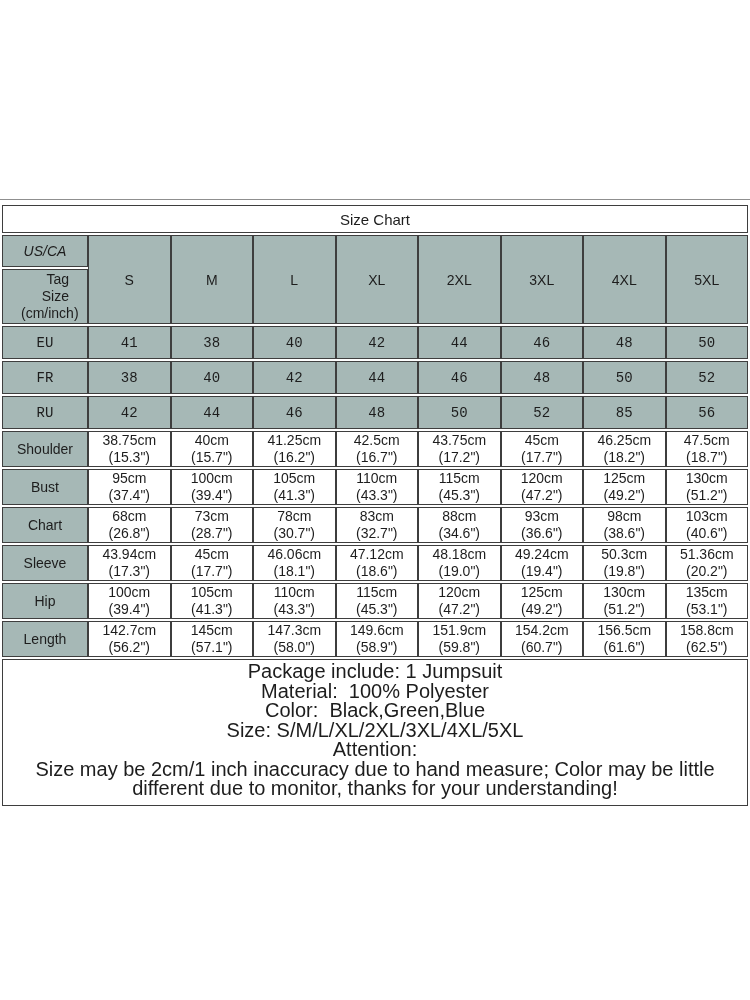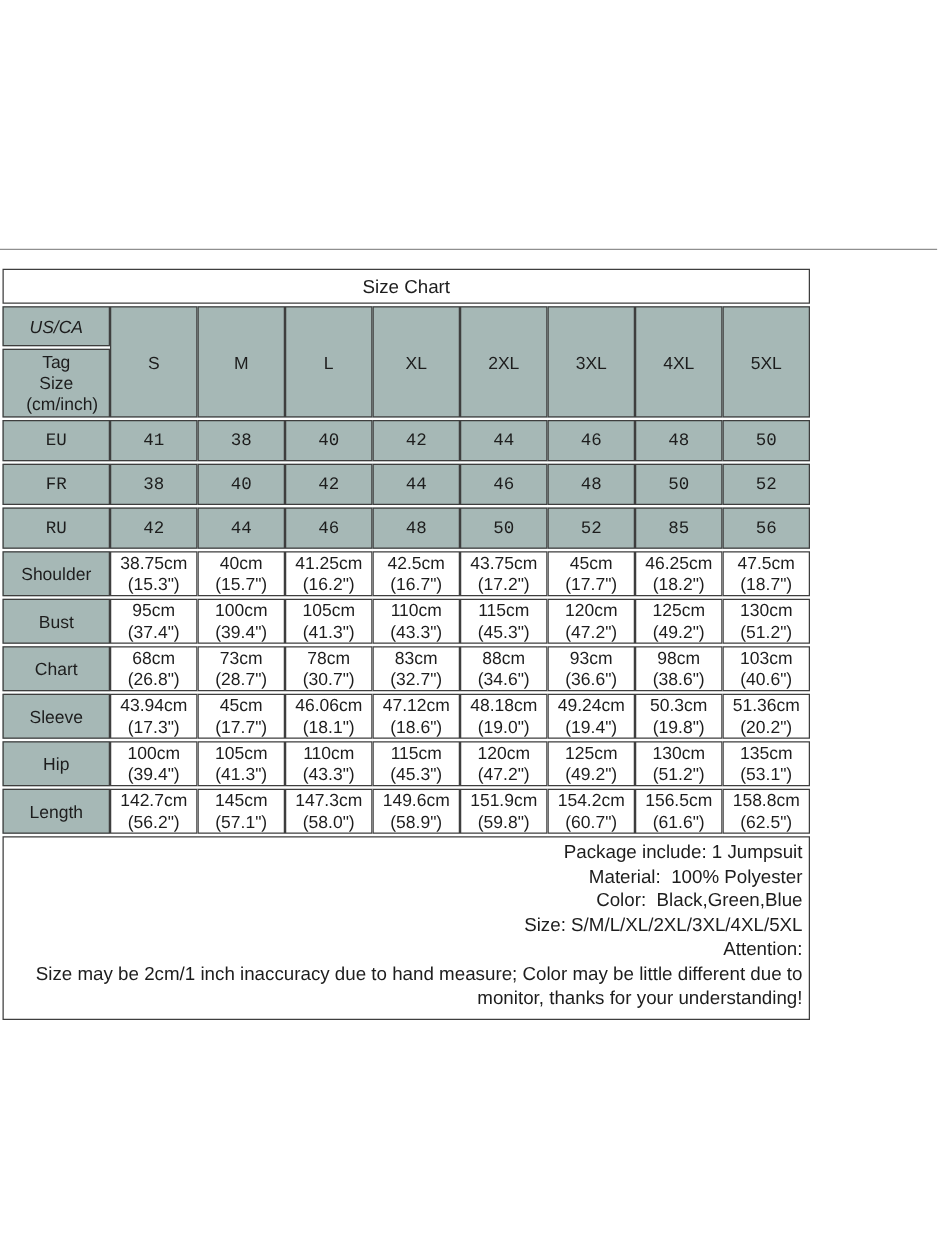--- a/index.html
+++ b/index.html
@@ -1,33 +1,33 @@
 <!DOCTYPE html>
 <html><head>
 <meta charset="utf-8">
 <style>
   html,body{margin:0;padding:0;background:#ffffff;}
   .page{position:relative;width:750px;height:1000px;background:#ffffff;overflow:hidden;
         font-family:"Liberation Sans","DejaVu Sans",sans-serif;color:#1d1d1d;}
   .top-rule{position:absolute;top:199px;left:0;width:750px;height:1px;background:#8f8f8f;}
-  table.size-chart{position:absolute;top:213px;left:2px;width:646px;
+  table.size-chart{position:absolute;top:203px;left:2px;width:746px;
         border-collapse:separate;border-spacing:0 2px;table-layout:fixed;
         font-size:14px;}
   td{border:1px solid #3e3e3e;text-align:center;vertical-align:middle;padding:0;
      background:#ffffff;font-weight:normal;}
   .green{background:#a6b8b6;}
   .title-cell{height:26px;font-size:15px;}
   .corner-top{height:30px;font-style:italic;}
-  .corner-bottom{height:38px;line-height:17px;padding:1px 18px;}
+  .corner-bottom{height:38px;line-height:17px;padding:1px 18px;text-align:right;}
   .size-cell{font-size:14px;}
   .region-cell{height:31px;font-family:Liberation Mono, monospace;}
   .m-cell{height:34px;line-height:17px;}
   .label-cell{}
   .line{display:block;}
-  .notes-cell{text-align:right;padding:2px 5px 6px 5px;font-size:15px;line-height:19.5px;}
+  .notes-cell{text-align:center;padding:2px 5px 6px 5px;font-size:20px;line-height:19.5px;}
   .notes-line{white-space:pre-wrap;}
 </style>
 </head>
 <body>
 
 <div class="page">
   <div class="top-rule"></div>
   <table class="size-chart">
     <colgroup>
       <col style="width:86px">

